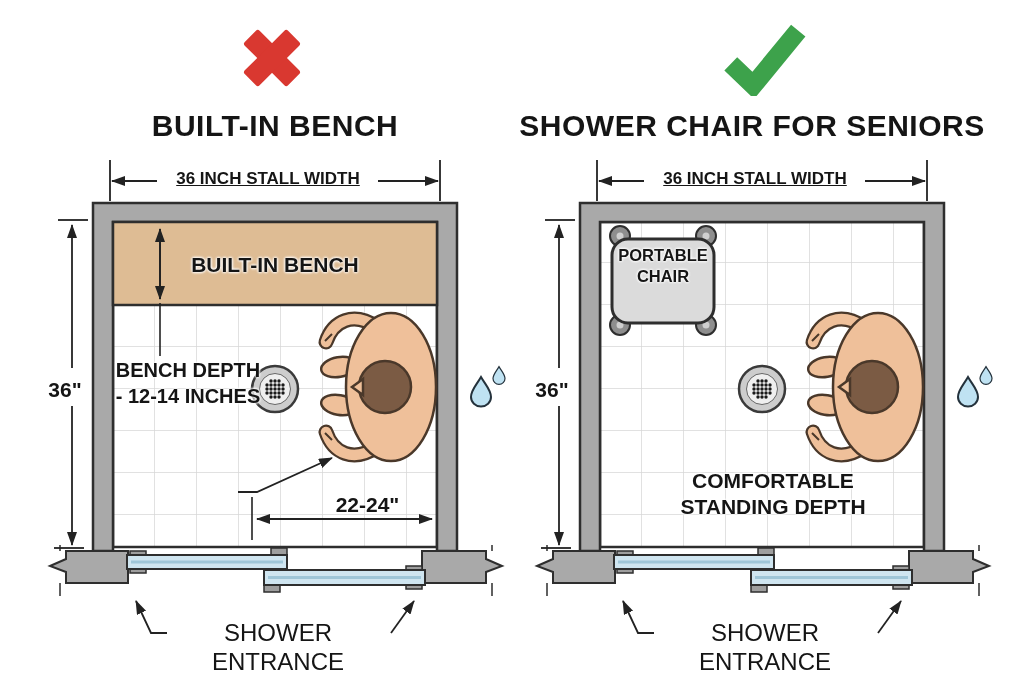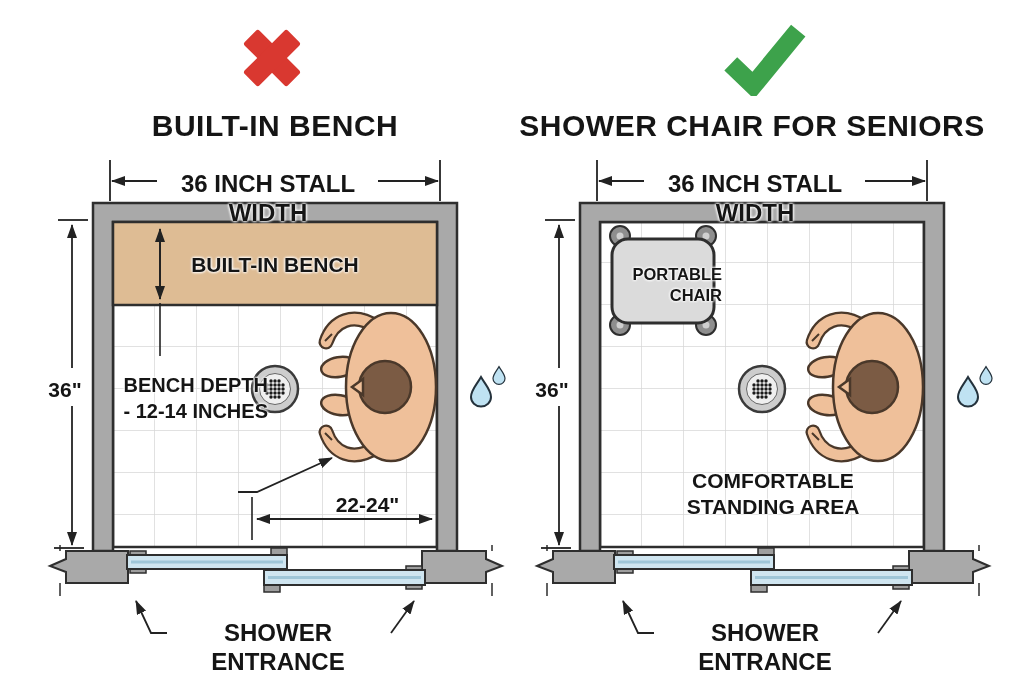--- a/index.html
+++ b/index.html
@@ -3,25 +3,25 @@
 <meta charset="utf-8">
 <style>
   html,body{margin:0;padding:0;background:#fff;}
   #stage{position:relative;width:993px;height:687px;background:#ffffff;overflow:hidden;
          font-family:"Liberation Sans", sans-serif;}
   #diagram-svg{position:absolute;left:0;top:0;z-index:1;}
   .lbl{position:absolute;z-index:2;color:#151515;text-align:center;white-space:pre-line;
        font-weight:bold;line-height:1.22;
        text-shadow:0 0 3px #fff,0 0 3px #fff,0 0 3px #fff;}
   .title{font-size:30px;letter-spacing:0.5px;}
-  .dim{font-weight:600;font-size:24px;}
+  .dim{font-weight:600;font-size:17px;text-decoration:underline;}
   .dim21{font-weight:600;font-size:21px;}
   .b21{font-size:21px;}
   .b20{font-size:20px;line-height:1.3;}
-  .entrance{font-weight:700;font-size:24px;}
+  .entrance{font-weight:400;font-size:24px;}
   .chairlbl{font-size:16.5px;line-height:1.3;}
   .openlbl{font-size:20px;line-height:1.12;}
   .standlbl{font-size:21px;line-height:1.24;}
   .icon-box{position:absolute;z-index:2;}
   .skin-shape{fill:#EFC09A;stroke:#4A382A;stroke-width:2.5;}
   .arm-outline{fill:none;stroke:#4A382A;stroke-width:15;stroke-linecap:round;}
   .arm-fill{fill:none;stroke:#EFC09A;stroke-width:10.5;stroke-linecap:round;}
 </style>
 </head>
 <body>
@@ -180,24 +180,24 @@
   <div class="lbl title" style="left:60px;top:108px;width:430px;">BUILT-IN BENCH</div>
   <div class="lbl title" style="left:499px;top:108px;width:506px;">SHOWER CHAIR FOR SENIORS</div>
 
   <div class="lbl dim" style="left:158px;top:169px;width:220px;">36 INCH STALL WIDTH</div>
   <div class="lbl dim" style="left:645px;top:169px;width:220px;">36 INCH STALL WIDTH</div>
 
   <div class="lbl dim21" style="left:40px;top:377px;width:50px;">36"</div>
   <div class="lbl dim21" style="left:527px;top:377px;width:50px;">36"</div>
 
   <div class="lbl b21" style="left:125px;top:252px;width:300px;">BUILT-IN BENCH</div>
-  <div class="lbl b20" style="left:108px;top:372px;width:160px;text-align:right;">BENCH DEPTH
+  <div class="lbl b20" style="left:108px;top:357px;width:160px;">BENCH DEPTH
 - 12-14 INCHES</div>
   <div class="lbl dim21" style="left:300px;top:492px;width:135px;">22-24"</div>
 
-  <div class="lbl chairlbl" style="left:604px;top:264px;width:118px;text-align:right;">PORTABLE
+  <div class="lbl chairlbl" style="left:604px;top:245px;width:118px;">PORTABLE
 CHAIR</div>
   <div class="lbl standlbl" style="left:658px;top:468px;width:230px;">COMFORTABLE
-STANDING AREA</div>
+STANDING DEPTH</div>
 
   <div class="lbl entrance" style="left:158px;top:618px;width:240px;">SHOWER ENTRANCE</div>
   <div class="lbl entrance" style="left:645px;top:618px;width:240px;">SHOWER ENTRANCE</div>
 </div>
 
 </body></html>

